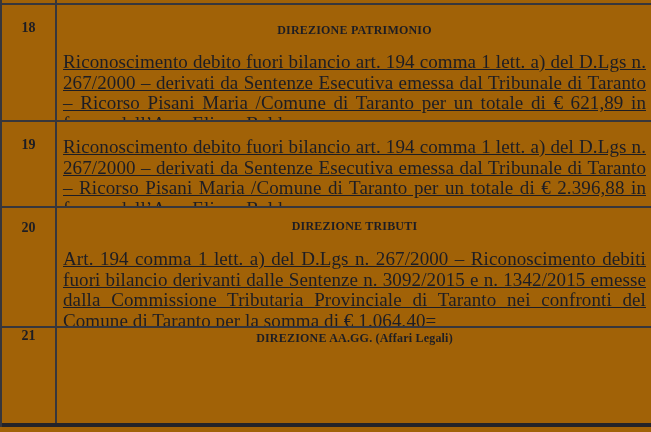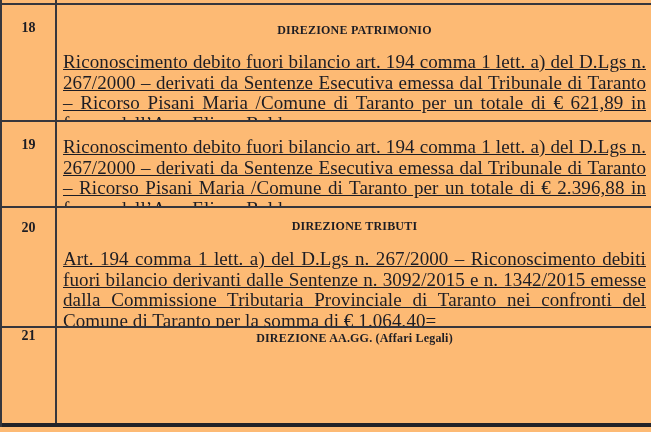--- a/index.html
+++ b/index.html
@@ -6,21 +6,21 @@
     margin: 0;
     padding: 0;
     background: #fdfdfb;
     font-family: "Liberation Serif", "DejaVu Serif", serif;
     color: #1d1d24;
   }
   .page {
     position: relative;
     width: 651px;
     height: 432px;
-    background: #fdba74;
+    background: #a16207;
     overflow: hidden;
   }
   .doc-table {
     position: absolute;
     left: 0;
     top: 0;
     width: 649px;
     border-left: 2px solid #36363c;
   }
   .row {

